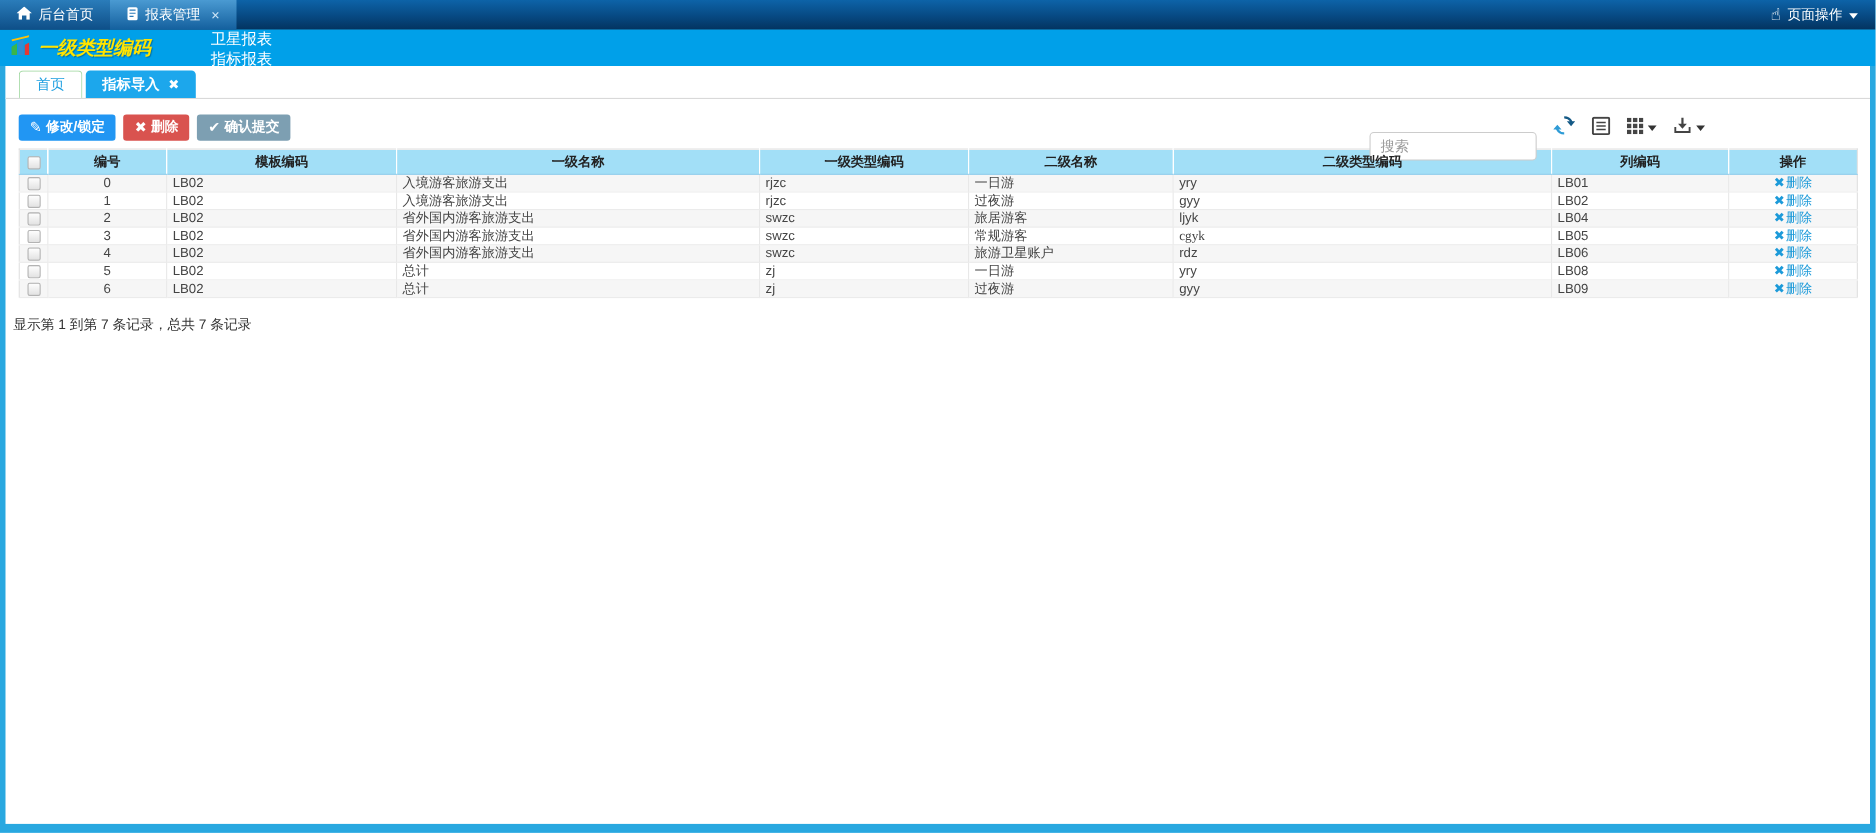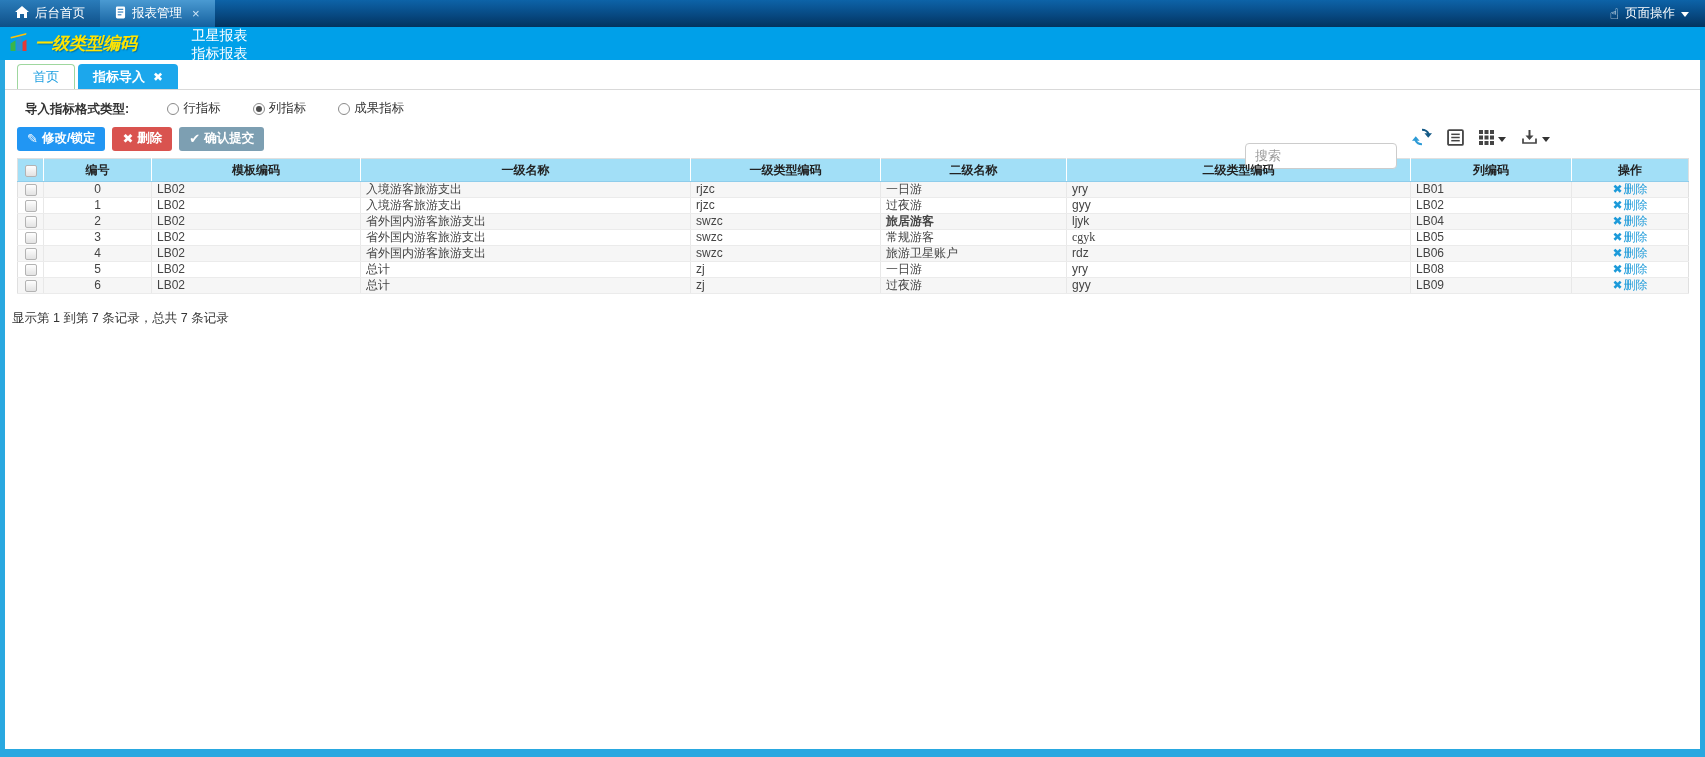--- a/index.html
+++ b/index.html
@@ -190,33 +190,20 @@
         <span>首页</span>
       </div>
       <div class="tab active">
         <span>指标导入</span>
         <span class="tab-x">✖</span>
       </div>
     </div>
 
     <div class="content">
 
-      <div class="radio-row">
-        <span class="lbl">导入指标格式类型:</span>
-        <span id="radio-group"><label class="radio-opt">
-              <span class="rb"></span>
-              <span>行指标</span>
-            </label><label class="radio-opt">
-              <span class="rb sel"></span>
-              <span>列指标</span>
-            </label><label class="radio-opt">
-              <span class="rb"></span>
-              <span>成果指标</span>
-            </label></span>
-      </div>
 
 
       <div class="toolbar">
         <button class="btn btn-modify">
           <span class="ic">✎</span>
           <span>修改/锁定</span>
         </button>
         <button class="btn btn-delete">
           <span class="ic">✖</span>
           <span>删除</span>
@@ -312,21 +299,21 @@
               <td style="text-align: left;">gyy</td>
               <td style="text-align: left;">LB02</td>
               <td class="c-center"><span class="del-link"><b>✖</b><span>删除</span></span></td>
             </tr>
             <tr class="striped">
               <td class="c-center"><input type="checkbox" style=""></td>
               <td style="text-align: center;">2</td>
               <td style="text-align: left;">LB02</td>
               <td style="text-align: left;">省外国内游客旅游支出</td>
               <td style="text-align: left;">swzc</td>
-              <td style="text-align: left; font-weight: bold;">旅居游客</td>
+              <td style="text-align: left;">旅居游客</td>
               <td style="text-align: left;">ljyk</td>
               <td style="text-align: left;">LB04</td>
               <td class="c-center"><span class="del-link"><b>✖</b><span>删除</span></span></td>
             </tr>
             <tr>
               <td class="c-center"><input type="checkbox" style=""></td>
               <td style="text-align: center;">3</td>
               <td style="text-align: left;">LB02</td>
               <td style="text-align: left;">省外国内游客旅游支出</td>
               <td style="text-align: left;">swzc</td>

